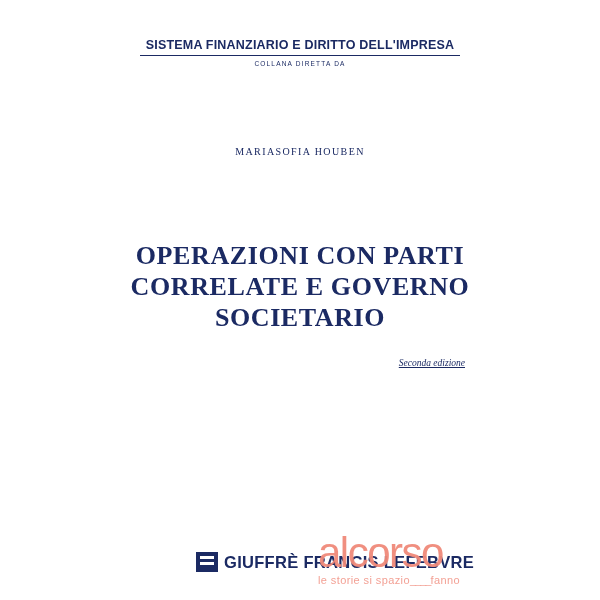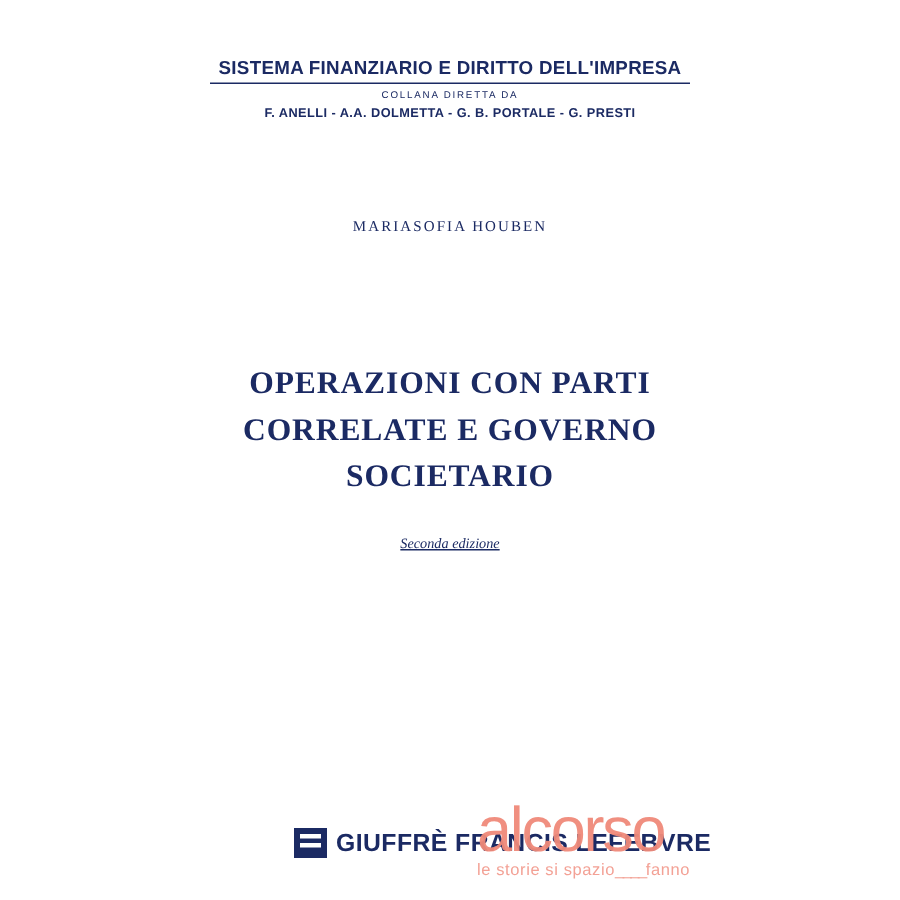--- a/index.html
+++ b/index.html
@@ -99,33 +99,33 @@
   }
   
   .main-title {
     position: absolute;
     left: 120px;
     top: 240px;
     width: 360px;
     text-align: center;
     font-family: "Liberation Serif", serif;
     font-weight: bold;
-    font-size: 21px;
+    font-size: 26px;
     line-height: 31px;
     letter-spacing: 0.6px;
     color: #1b2a63;
   }
   .main-title .tl { display: block; }
   
   .edition {
     position: absolute;
     left: 135px;
     top: 358px;
     width: 330px;
-    text-align: center;
+    text-align: right;
     font-family: "Liberation Serif", serif;
     font-style: italic;
     font-size: 9.5px;
     color: #1b2a63;
     text-decoration: underline;
   }
   
   .publisher {
     position: absolute;
     left: 196px;
@@ -198,21 +198,20 @@
 </style>
 </head>
 <body>
 
 <div class="page">
 
   <div class="series-block">
     <div class="series-title">SISTEMA FINANZIARIO E DIRITTO DELL'IMPRESA</div>
     <div class="series-rule"></div>
     <div class="series-sub">COLLANA DIRETTA DA</div>
-    <div class="series-directors">F. ANELLI - A.A. DOLMETTA - G. B. PORTALE - G. PRESTI</div>
   </div>
 
   <div class="author">MARIASOFIA HOUBEN</div>
 
   <div class="main-title">
     <span class="tl">OPERAZIONI CON PARTI</span>
     <span class="tl">CORRELATE E GOVERNO</span>
     <span class="tl">SOCIETARIO</span>
   </div>
 

